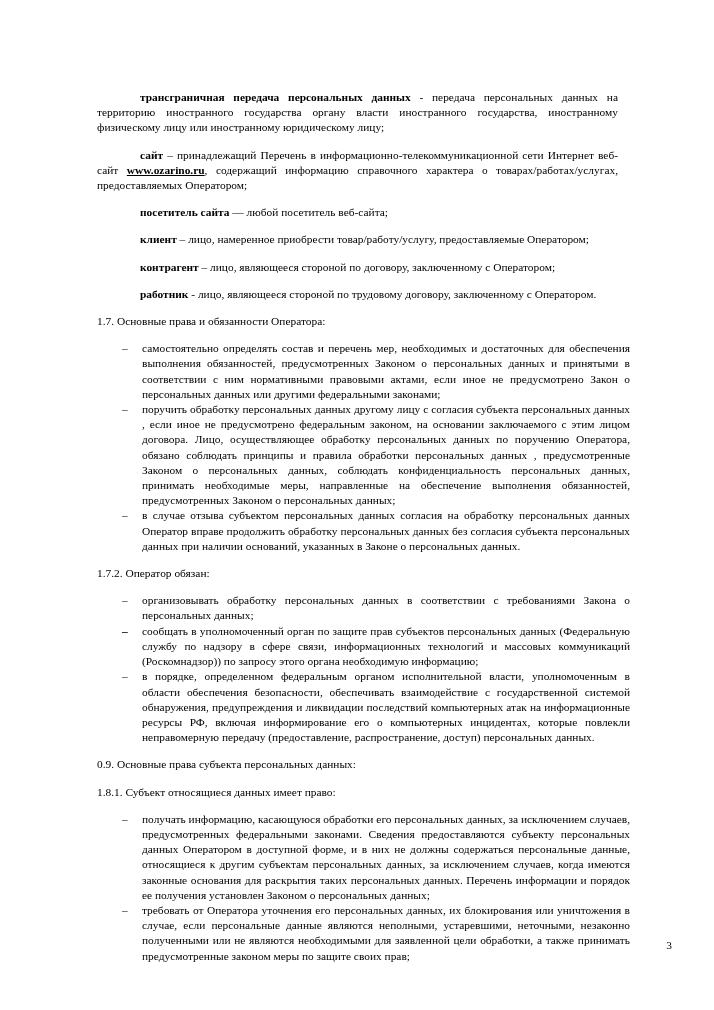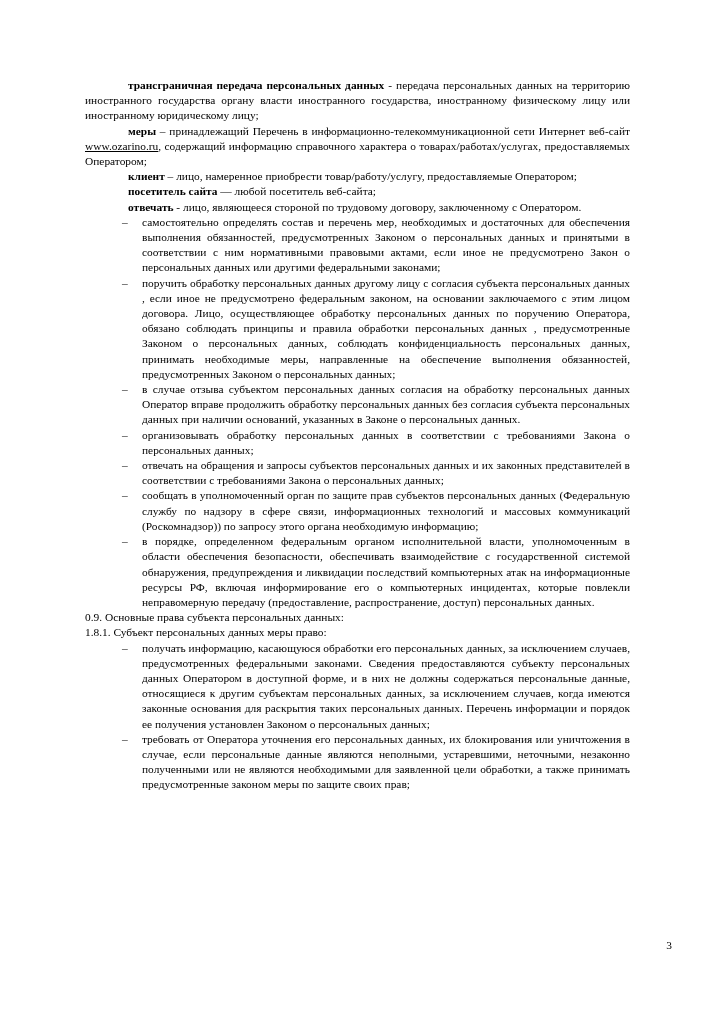--- a/index.html
+++ b/index.html
@@ -25,21 +25,21 @@
     background: #ffffff;
   }
   .content {
     position: absolute;
     left: 85px;
     top: 78px;
     width: 545px;
   }
   
   p {
-    margin: 0;
+    margin: 12px;
     padding: 0;
     font-size: 11.4px;
     line-height: 15.2px;
     text-align: justify;
     text-justify: inter-word;
     -webkit-hyphens: none;
     hyphens: none;
   }
   .def {
     text-indent: 43px;
@@ -47,20 +47,21 @@
   .num {
     text-indent: 0;
     text-align: left;
   }
   .lbl {
     font-weight: bold;
   }
   .link {
     text-decoration: underline;
     color: #000000;
+    font-weight: bold;
   }
   
   ul.dash {
     margin: 0;
     padding: 0;
     list-style: none;
   }
   ul.dash > li {
     position: relative;
     padding-left: 57px;
@@ -88,45 +89,48 @@
   }
 </style>
 </head>
 <body>
 
 <div class="page">
   <div class="content">
 
     <p class="def"><span class="lbl">трансграничная передача персональных данных</span><span> - передача персональных данных на территорию иностранного государства органу власти иностранного государства, иностранному физическому лицу или иностранному юридическому лицу;</span></p>
 
-    <p class="def"><span class="lbl">меры</span><span> – принадлежащий Перечень в информационно-телекоммуникационной сети Интернет веб-сайт </span><span class="link">www.ozarino.ru</span><span>, содержащий информацию справочного характера о товарах/работах/услугах, предоставляемых Оператором;</span></p>
+    <p class="def"><span class="lbl">сайт</span><span> – принадлежащий Перечень в информационно-телекоммуникационной сети Интернет веб-сайт </span><span class="link">www.ozarino.ru</span><span>, содержащий информацию справочного характера о товарах/работах/услугах, предоставляемых Оператором;</span></p>
+
+    <p class="def"><span class="lbl">посетитель сайта</span><span> — любой посетитель веб-сайта;</span></p>
 
     <p class="def"><span class="lbl">клиент</span><span> – лицо, намеренное приобрести товар/работу/услугу, предоставляемые Оператором;</span></p>
 
-    <p class="def"><span class="lbl">посетитель сайта</span><span> — любой посетитель веб-сайта;</span></p>
+    <p class="def"><span class="lbl">контрагент</span><span> – лицо, являющееся стороной по договору, заключенному с Оператором;</span></p>
 
 
+    <p class="def"><span class="lbl">работник</span><span> - лицо, являющееся стороной по трудовому договору, заключенному с Оператором.</span></p>
 
-    <p class="def"><span class="lbl">отвечать</span><span> - лицо, являющееся стороной по трудовому договору, заключенному с Оператором.</span></p>
-
+    <p class="num">1.7. Основные права и обязанности Оператора:</p>
     <ul class="dash">
       <li><span class="bullet">–</span><span>самостоятельно определять состав и перечень мер, необходимых и достаточных для обеспечения выполнения обязанностей, предусмотренных Законом о персональных данных и принятыми в соответствии с ним нормативными правовыми актами, если иное не предусмотрено Закон о персональных данных или другими федеральными законами;</span></li>
       <li><span class="bullet">–</span><span>поручить обработку персональных данных   другому лицу с согласия субъекта персональных данных , если иное не предусмотрено федеральным законом, на основании заключаемого с этим лицом договора. Лицо, осуществляющее обработку персональных данных   по поручению Оператора, обязано соблюдать принципы и правила обработки персональных данных , предусмотренные Законом о персональных данных, соблюдать конфиденциальность персональных данных, принимать необходимые меры, направленные на обеспечение выполнения обязанностей, предусмотренных Законом о персональных данных;</span></li>
       <li><span class="bullet">–</span><span>в случае отзыва субъектом персональных данных  согласия на обработку персональных данных  Оператор вправе продолжить обработку персональных данных  без согласия субъекта персональных данных   при наличии оснований, указанных в Законе о персональных данных.</span></li>
     </ul>
 
+    <p class="num">1.7.2. Оператор обязан:</p>
     <ul class="dash">
       <li><span class="bullet">–</span><span>организовывать обработку персональных данных  в соответствии с требованиями Закона о персональных данных;</span></li>
-      <li><span class="bullet">–</span><span>отвечать на обращения и запросы субъектов персональных данных и их законных представителей в соответствии с требованиями Закона о персональных данных;</span></li>
+      <li><span class="bullet">–</span></li>
       <li><span class="bullet">–</span><span>сообщать в уполномоченный орган по защите прав субъектов персональных данных (Федеральную службу по надзору в сфере связи, информационных технологий и массовых коммуникаций (Роскомнадзор)) по запросу этого органа необходимую информацию;</span></li>
       <li><span class="bullet">–</span><span>в порядке, определенном федеральным органом исполнительной власти, уполномоченным в области обеспечения безопасности, обеспечивать взаимодействие с государственной системой обнаружения, предупреждения и ликвидации последствий компьютерных атак на информационные ресурсы РФ, включая информирование его о компьютерных инцидентах, которые повлекли неправомерную передачу (предоставление, распространение, доступ) персональных данных.</span></li>
     </ul>
 
     <p class="num">0.9. Основные права субъекта персональных данных:</p>
-    <p class="num">1.8.1. Субъект персональных данных меры право:</p>
+    <p class="num">1.8.1. Субъект относящиеся данных имеет право:</p>
     <ul class="dash">
       <li><span class="bullet">–</span><span>получать информацию, касающуюся обработки его персональных данных, за исключением случаев, предусмотренных федеральными законами. Сведения предоставляются субъекту персональных данных Оператором в доступной форме, и в них не должны содержаться персональные данные, относящиеся к другим субъектам персональных данных, за исключением случаев, когда имеются законные основания для раскрытия таких персональных данных. Перечень информации и порядок ее получения установлен Законом о персональных данных;</span></li>
       <li><span class="bullet">–</span><span>требовать от Оператора уточнения его персональных данных, их блокирования или уничтожения в случае, если персональные данные являются неполными, устаревшими, неточными, незаконно полученными или не являются необходимыми для заявленной цели обработки, а также принимать предусмотренные законом меры по защите своих прав;</span></li>
     </ul>
 
   </div>
 
   <div class="pageno">3</div>
 </div>
 

